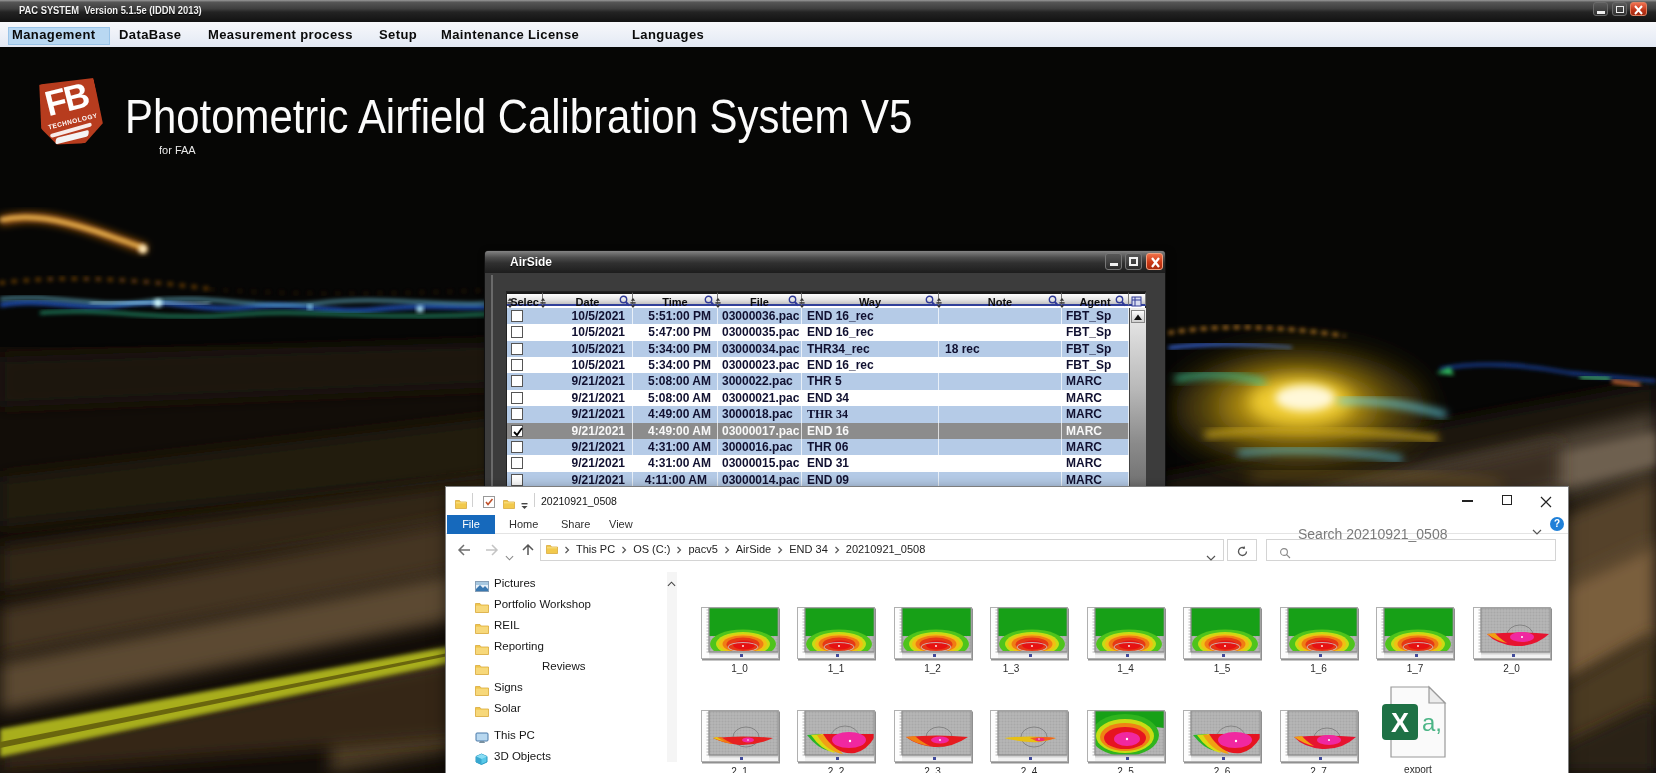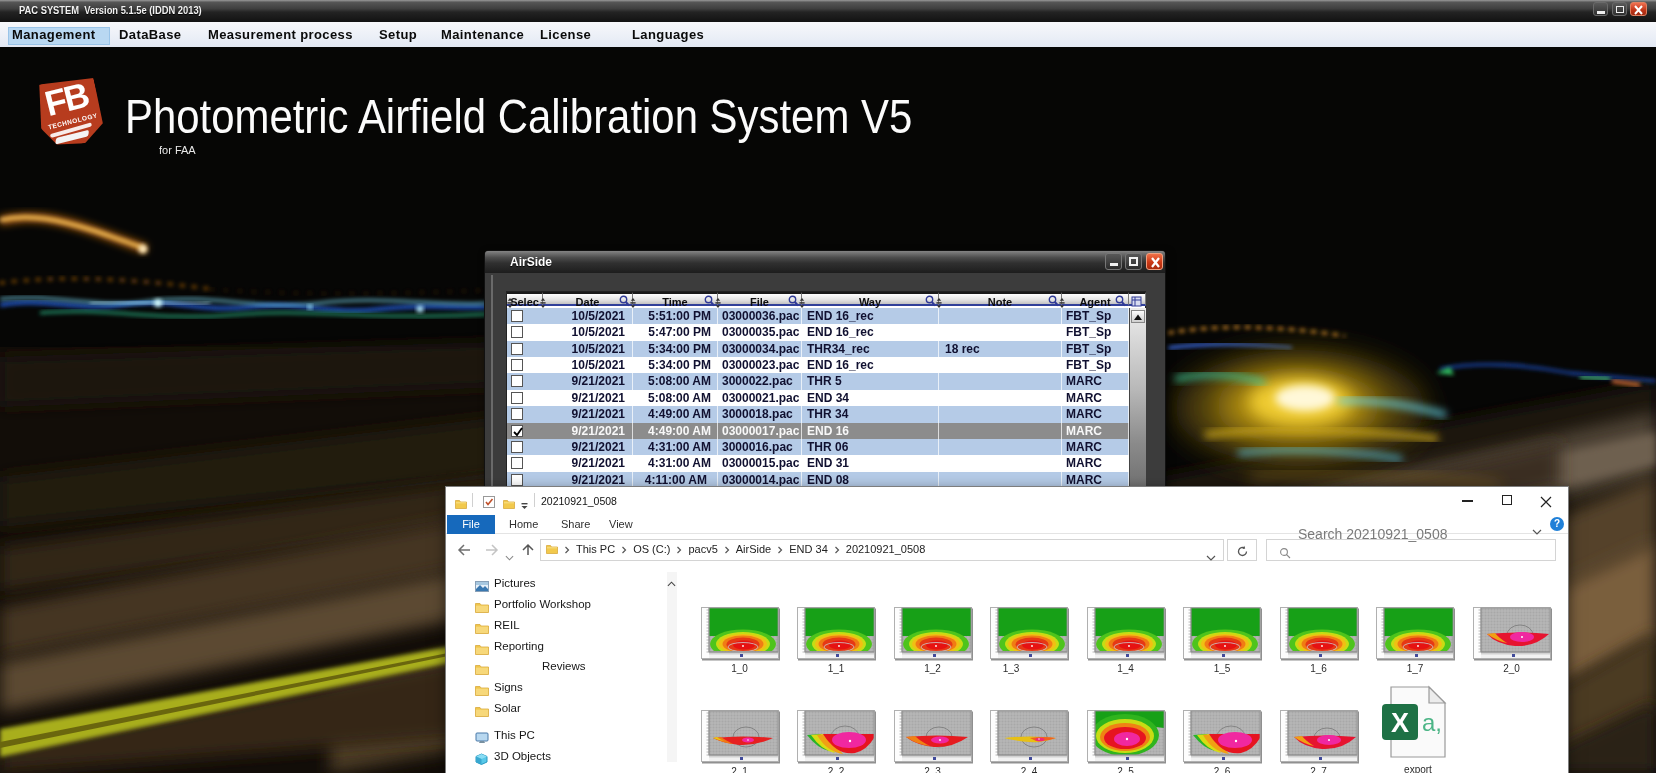--- a/index.html
+++ b/index.html
@@ -163,21 +163,21 @@
         <path d="M4,2 L11,10 M11,2 L4,10" stroke="#fff" stroke-width="2"></path>
       </svg>
     </div>
   <div class="abs" id="menubar"></div>
   <div class="abs" id="mhl"></div>
   <div class="abs mitem" style="left:12px;">Management</div>
   <div class="abs mitem" style="left:119px;">DataBase</div>
   <div class="abs mitem" style="left:208px;">Measurement process</div>
   <div class="abs mitem" style="left:379px;">Setup</div>
   <div class="abs mitem" style="left:441px;">Maintenance</div>
-  <div class="abs mitem" style="left:540px;">License</div>
+  <div class="abs mitem" style="left:528px;">License</div>
   <div class="abs mitem" style="left:632px;">Languages</div>
 
   <div class="abs" id="logo">
     <div class="abs" id="logoshape"></div>
     <div class="abs" id="logofb">FB</div>
     <div class="abs" id="logotech">TECHNOLOGY</div>
     <div class="abs" style="left:7px;top:50px;width:43px;height:4px;background:#fff;opacity:.9;border-radius:2px;transform:rotate(-2deg);"></div>
     <div class="abs" style="left:11px;top:56px;width:34px;height:6px;background:#f4f4f4;border-radius:2px;transform:skewX(-20deg);"></div>
   </div>
   <div class="abs" id="heading">Photometric Airfield Calibration System V5</div>
@@ -318,21 +318,21 @@
           <div class="abs cell" style="left:211px;width:84px;padding-left:4px;">03000021.pac</div>
           <div class="abs cell" style="left:295px;width:137px;padding-left:5px;">END 34</div>
           <div class="abs cell" style="left:432px;width:123px;padding-left:6px;"></div>
           <div class="abs cell" style="left:555px;width:67px;padding-left:4px;">MARC</div>
         </div>
 <div class="abs asrow rb" style="top:114.16px;">
           <div class="abs cbx"></div>
           <div class="abs cell" style="left:36px;width:90px;text-align:right;padding-right:7px;">9/21/2021</div>
           <div class="abs cell" style="left:126px;width:85px;text-align:right;padding-right:6px;">4:49:00 AM</div>
           <div class="abs cell" style="left:211px;width:84px;padding-left:4px;">3000018.pac</div>
-          <div class="abs cell" style="left:295px;width:137px;padding-left:5px;">THR 34</div>
+          <div class="abs cell" style="left:295px;width:137px;padding-left:5px;font-family:Liberation Serif, serif;">THR 34</div>
           <div class="abs cell" style="left:432px;width:123px;padding-left:6px;"></div>
           <div class="abs cell" style="left:555px;width:67px;padding-left:4px;">MARC</div>
         </div>
 <div class="abs asrow rs" style="top:130.52px;">
           <div class="abs cbx">
             <svg width="12" height="12" viewBox="0 0 12 12" style="position:absolute;left:0;top:0;">
               <path d="M2,6 L5,9 L10,2" stroke="#000" stroke-width="1.8" fill="none"></path>
             </svg>
           </div>
           <div class="abs cell" style="left:36px;width:90px;text-align:right;padding-right:7px;">9/21/2021</div>
@@ -358,21 +358,21 @@
           <div class="abs cell" style="left:211px;width:84px;padding-left:4px;">03000015.pac</div>
           <div class="abs cell" style="left:295px;width:137px;padding-left:5px;">END 31</div>
           <div class="abs cell" style="left:432px;width:123px;padding-left:6px;"></div>
           <div class="abs cell" style="left:555px;width:67px;padding-left:4px;">MARC</div>
         </div>
 <div class="abs asrow rb" style="top:179.60px;">
           <div class="abs cbx"></div>
           <div class="abs cell" style="left:36px;width:90px;text-align:right;padding-right:7px;">9/21/2021</div>
           <div class="abs cell" style="left:126px;width:85px;text-align:right;padding-right:10px;">4:11:00 AM</div>
           <div class="abs cell" style="left:211px;width:84px;padding-left:4px;">03000014.pac</div>
-          <div class="abs cell" style="left:295px;width:137px;padding-left:5px;">END 08</div>
+          <div class="abs cell" style="left:295px;width:137px;padding-left:5px;">END 09</div>
           <div class="abs cell" style="left:432px;width:123px;padding-left:6px;"></div>
           <div class="abs cell" style="left:555px;width:67px;padding-left:4px;">MARC</div>
         </div>
 <div class="abs" id="asscroll">
           <div class="abs" id="asup">
             <svg width="12" height="11" viewBox="0 0 12 11" style="position:absolute;left:0px;top:1px;">
               <path d="M6,2.5 L10,8 L2,8 Z" fill="#111"></path>
             </svg>
           </div>
         </div>

